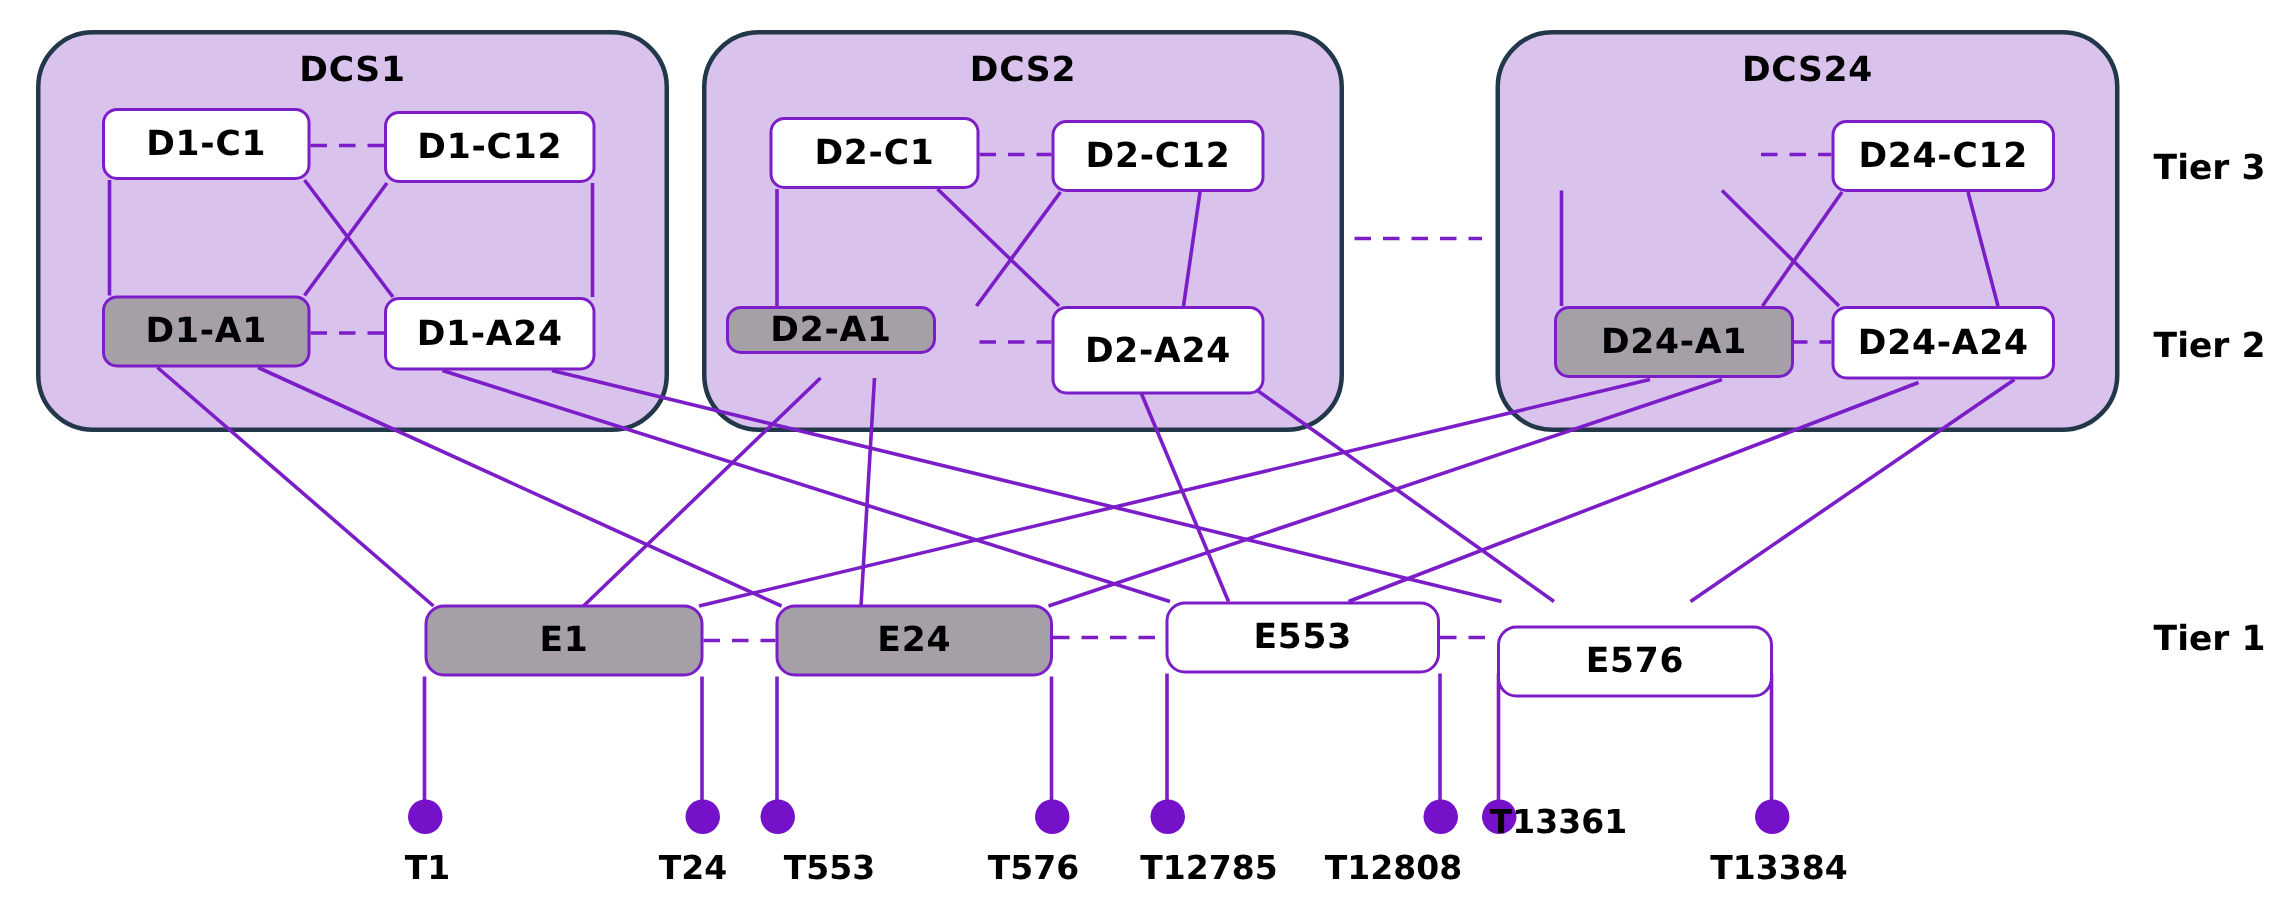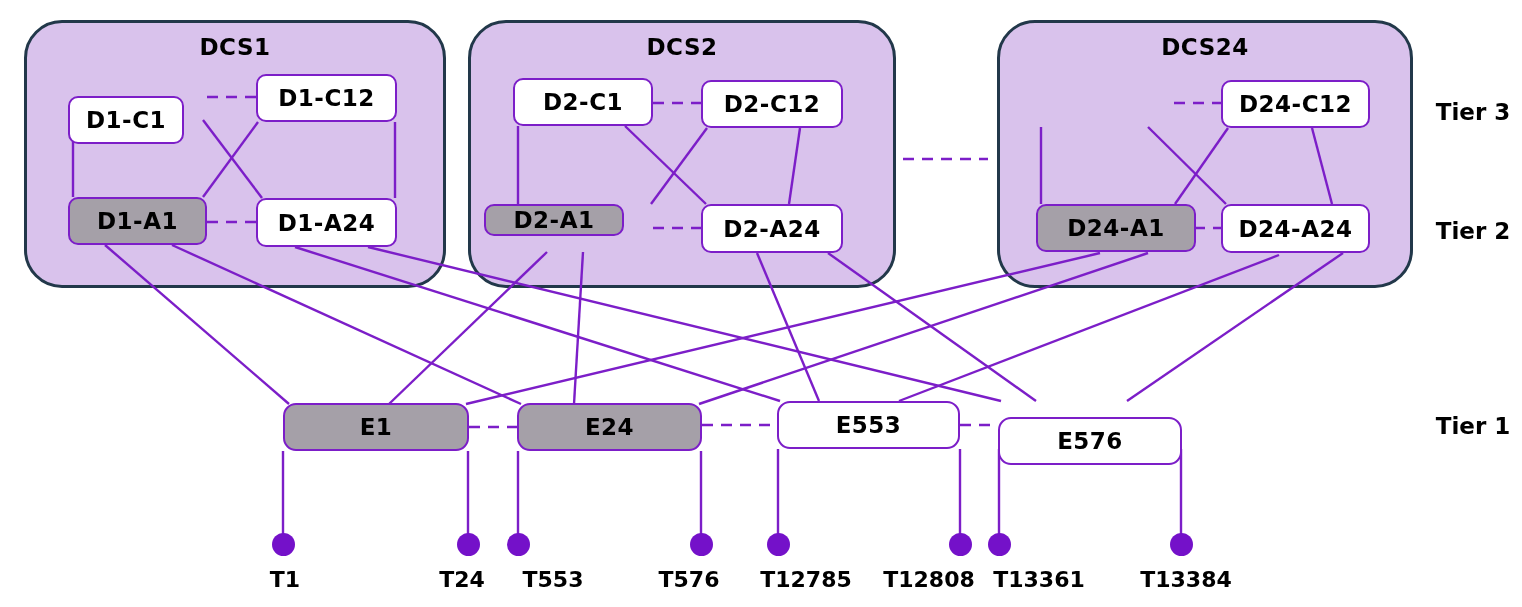--- a/index.html
+++ b/index.html
@@ -67,47 +67,47 @@
       <line x1="207" y1="222" x2="256" y2="222" class="dashed"></line>
       <line x1="653" y1="103" x2="701" y2="103" class="dashed"></line>
       <line x1="653" y1="228" x2="701" y2="228" class="dashed"></line>
       <line x1="1174" y1="103" x2="1221" y2="103" class="dashed"></line>
       <line x1="1175" y1="228" x2="1221" y2="228" class="dashed"></line>
       <line x1="903" y1="159" x2="988" y2="159" class="dashed"></line>
       <line x1="469" y1="427" x2="517" y2="427" class="dashed"></line>
       <line x1="702" y1="425" x2="777" y2="425" class="dashed"></line>
       <line x1="960" y1="425" x2="998" y2="425" class="dashed"></line>
     </svg>
-    <div class="node" style="left: 68px; top: 72px; width: 116px; height: 48px; position: absolute; margin-top: 24px;">D1-C1</div>
+    <div class="node" style="left: 68px; top: 72px; width: 139px; height: 48px; position: absolute;">D1-C1</div>
     <div class="node" style="left: 256px; top: 74px; width: 141px; height: 48px; position: absolute;">D1-C12</div>
     <div class="node gray" style="left: 68px; top: 197px; width: 139px; height: 48px; position: absolute;">D1-A1</div>
     <div class="node" style="left: 256px; top: 198px; width: 141px; height: 49px; position: absolute;">D1-A24</div>
     <div class="node" style="left: 513px; top: 78px; width: 140px; height: 48px; position: absolute;">D2-C1</div>
     <div class="node" style="left: 701px; top: 80px; width: 142px; height: 48px; position: absolute;">D2-C12</div>
     <div class="node gray" style="left: 484px; top: 204px; width: 140px; height: 32px; position: absolute;">D2-A1</div>
-    <div class="node" style="left: 701px; top: 204px; width: 142px; height: 49px; position: absolute;">D2-A24</div>
+    <div class="node" style="left: 701px; top: 204px; width: 142px; height: 59px; position: absolute;">D2-A24</div>
     <div class="node" style="left: 1221px; top: 80px; width: 149px; height: 48px; position: absolute;">D24-C12</div>
     <div class="node gray" style="left: 1036px; top: 204px; width: 160px; height: 48px; position: absolute;">D24-A1</div>
     <div class="node" style="left: 1221px; top: 204px; width: 149px; height: 49px; position: absolute;">D24-A24</div>
     <div class="node eswitch gray" style="left: 283px; top: 403px; width: 186px; height: 48px; position: absolute;">E1</div>
     <div class="node eswitch gray" style="left: 517px; top: 403px; width: 185px; height: 48px; position: absolute;">E24</div>
     <div class="node eswitch" style="left: 777px; top: 401px; width: 183px; height: 48px; position: absolute;">E553</div>
     <div class="node eswitch" style="left: 998px; top: 401px; width: 184px; height: 48px; position: absolute; margin-top: 16px;">E576</div>
     <div class="dot" style="left: 271.5px; top: 532.5px; position: absolute;"></div>
     <div class="tlabel" style="left: 285px; top: 567px; position: absolute;">T1</div>
     <div class="dot" style="left: 456.5px; top: 532.5px; position: absolute;"></div>
     <div class="tlabel" style="left: 462px; top: 567px; position: absolute;">T24</div>
     <div class="dot" style="left: 506.5px; top: 532.5px; position: absolute;"></div>
     <div class="tlabel" style="left: 530px; top: 567px; position: absolute; margin-left: 23px;">T553</div>
     <div class="dot" style="left: 689.5px; top: 532.5px; position: absolute;"></div>
     <div class="tlabel" style="left: 689px; top: 567px; position: absolute;">T576</div>
     <div class="dot" style="left: 766.5px; top: 532.5px; position: absolute;"></div>
     <div class="tlabel" style="left: 806px; top: 567px; position: absolute;">T12785</div>
     <div class="dot" style="left: 948.5px; top: 532.5px; position: absolute;"></div>
     <div class="tlabel" style="left: 929px; top: 567px; position: absolute;">T12808</div>
     <div class="dot" style="left: 987.5px; top: 532.5px; position: absolute;"></div>
-    <div class="tlabel" style="left: 1039px; top: 567px; position: absolute;">T13361</div>
+    <div class="tlabel" style="left: 1039px; top: 536px; position: absolute;">T13361</div>
     <div class="dot" style="left: 1169.5px; top: 532.5px; position: absolute;"></div>
     <div class="tlabel" style="left: 1186px; top: 567px; position: absolute;">T13384</div>
     <div class="tier" style="left: 1473px; top: 112px; position: absolute;">Tier 3</div>
     <div class="tier" style="left: 1473px; top: 231px; position: absolute;">Tier 2</div>
     <div class="tier" style="left: 1473px; top: 426px; position: absolute;">Tier 1</div>
   </div>
 
 </body></html>

